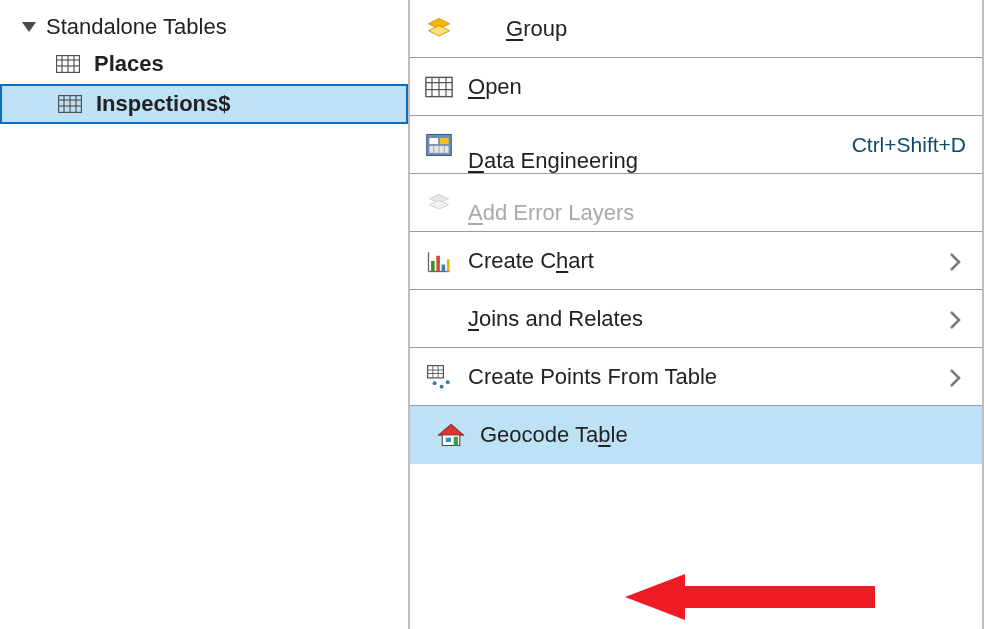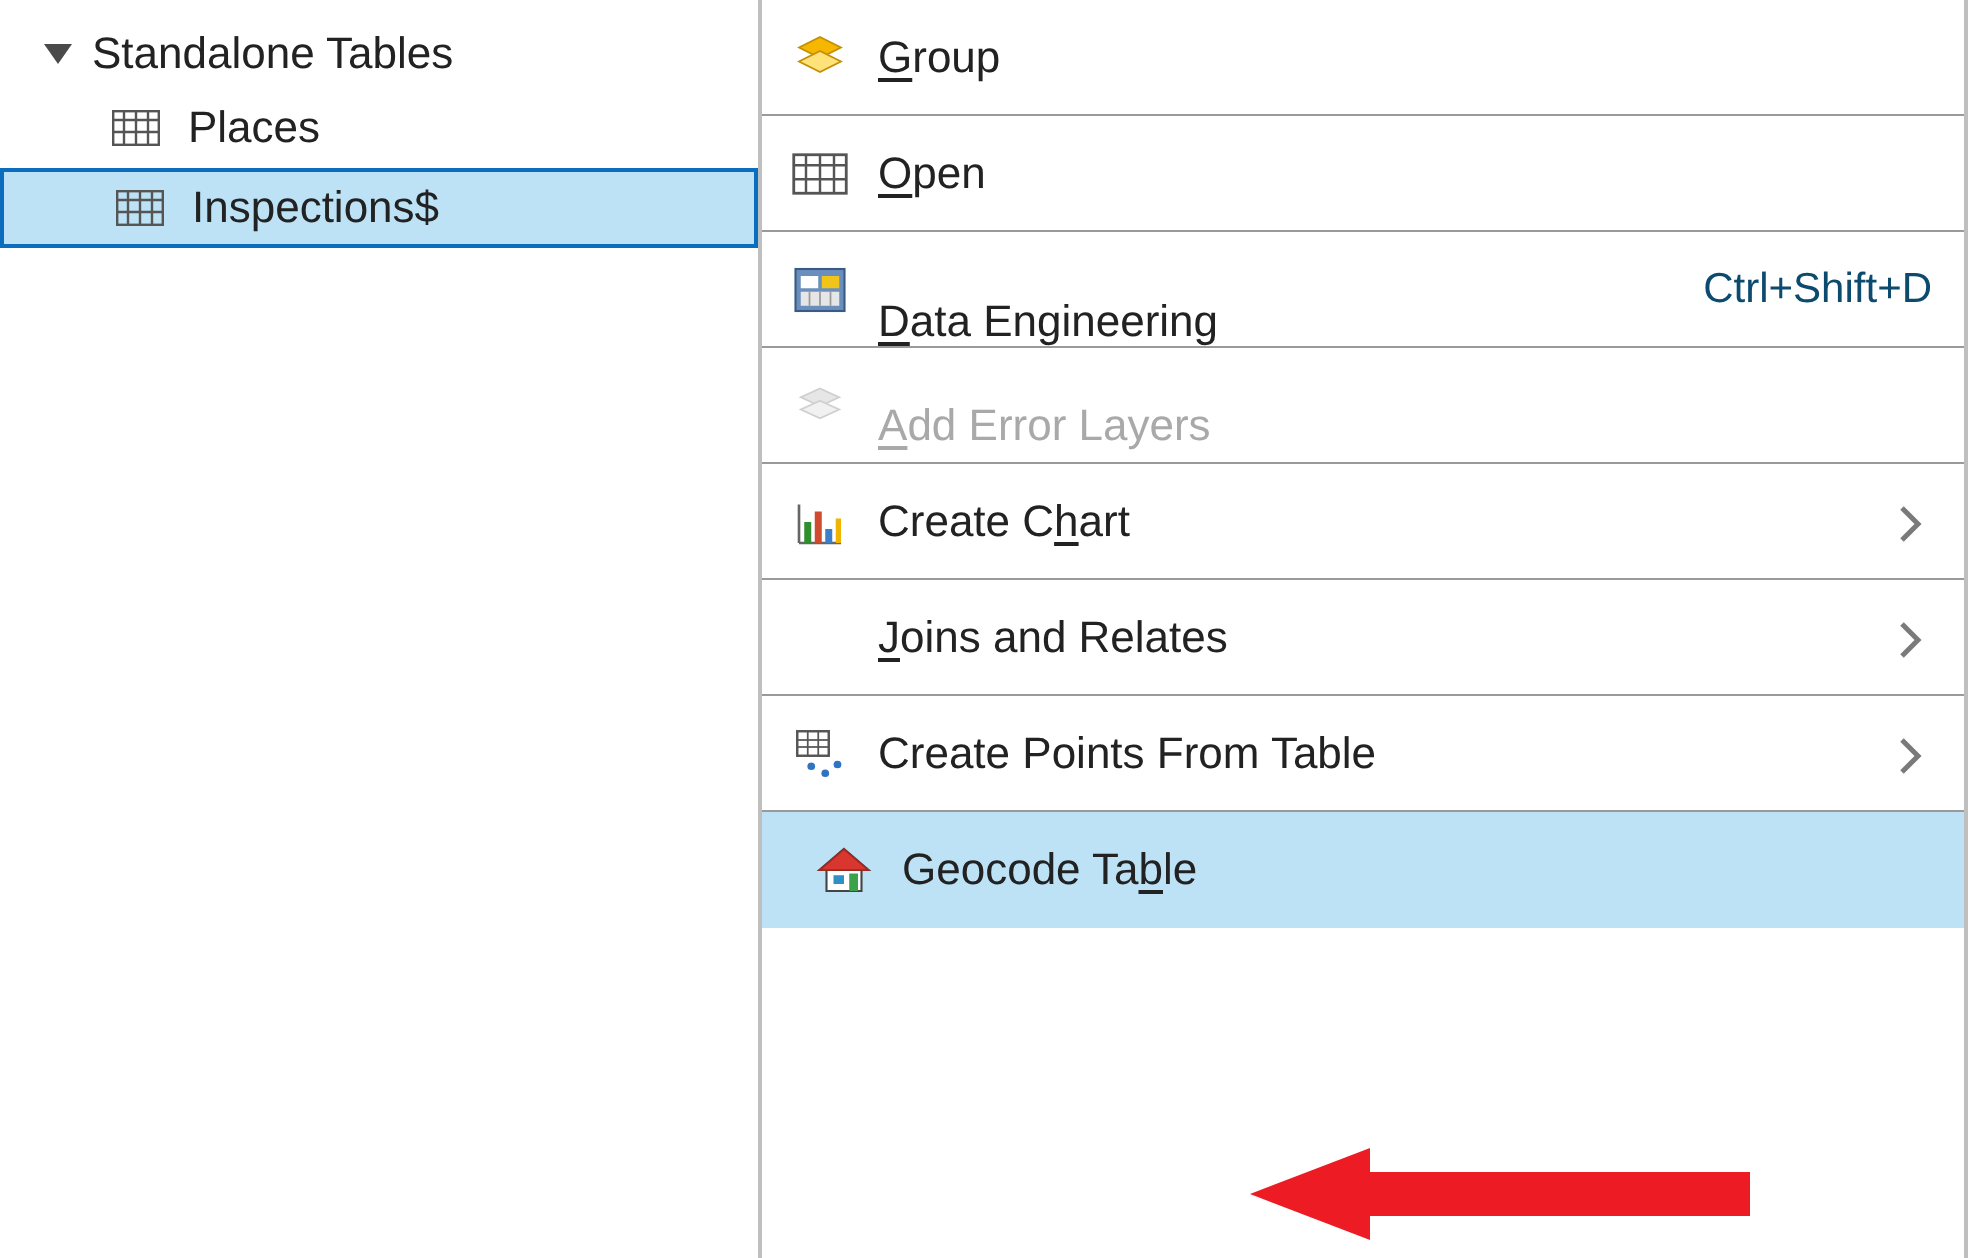--- a/index.html
+++ b/index.html
@@ -14,21 +14,21 @@
     overflow: hidden;
     position: relative;
   }
   .container {
     display: flex;
     width: 100%;
     height: 100%;
   }
   
   .tree-panel {
-    width: 379px;
+    width: 408px;
     padding-top: 10px;
     background: #fff;
   }
   .tree-header {
     display: flex;
     align-items: center;
     padding: 4px 10px 4px 22px;
     font-size: 22px;
     color: #222;
   }
@@ -39,20 +39,21 @@
     border-top: 10px solid #4a4a4a;
     margin-right: 10px;
   }
   .tree-item {
     display: flex;
     align-items: center;
     height: 40px;
     padding-left: 56px;
     font-size: 22px;
     color: #222;
+    font-weight: bold;
   }
   .tree-item .table-icon {
     margin-right: 14px;
   }
   .tree-item.selected {
     background: #bde2f6;
     border: 2px solid #0a6dbd;
   }
   
   .table-icon {
@@ -73,21 +74,21 @@
   }
   .menu-item {
     display: flex;
     align-items: center;
     height: 58px;
     border-bottom: 1px solid #9a9a9a;
     font-size: 22px;
     color: #222;
     position: relative;
   }
-  .menu-item.first { border-top: none; }
+  .menu-item.first { border-top: none; gap: 38px; }
   .menu-item .icon-cell {
     width: 58px;
     display: flex;
     align-items: center;
     justify-content: center;
   }
   .menu-item .label {
     flex: 1;
     text-decoration: underline;
     text-decoration-thickness: 1px;

